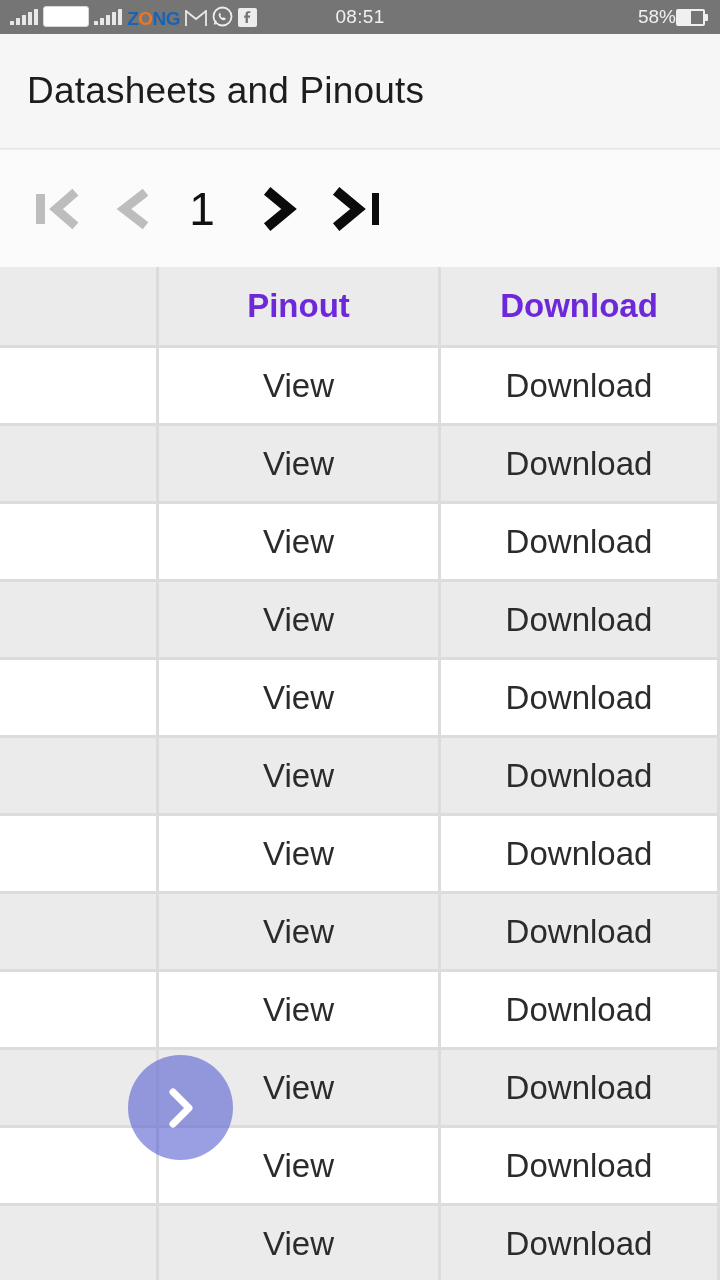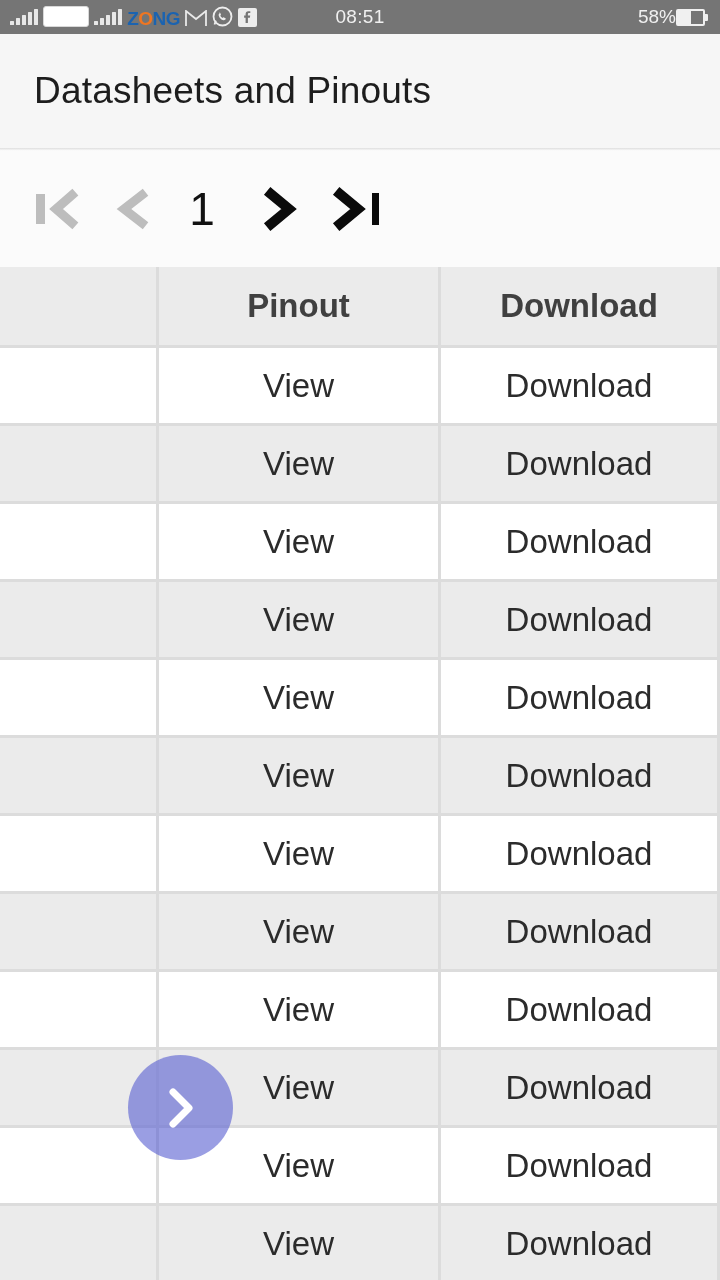--- a/index.html
+++ b/index.html
@@ -86,21 +86,21 @@
   }
 
   
   #app-bar {
     position: absolute; top: 34px; left: 0;
     width: 720px; height: 114px;
     background: #f6f6f6;
     display: flex; align-items: center;
   }
   #app-title {
-    margin-left: 34px;
+    margin-left: 27px;
     font-size: 37px; color: #1d1d1d; font-weight: normal;
     letter-spacing: .2px;
   }
   #app-bar-shadow {
     position: absolute; top: 148px; left: 0; width: 720px; height: 3px;
     background: linear-gradient(to bottom, rgba(0,0,0,.13), rgba(0,0,0,0));
   }
 
   
   #toolbar-strip {
@@ -169,21 +169,21 @@
     font-size: 33px;
     color: #2b2b2b;
     white-space: nowrap;
     overflow: hidden;
   }
   table.grid thead th {
     background: #ebebeb;
     height: 81px;
     font-weight: bold;
     font-size: 33px;
-    color: #404040;
+    color: #6d28d9;
     text-align: center;
   }
   table.grid thead th.h-spec { text-align: left; }
   table.grid td.cell-spec { text-align: left; }
   table.grid td.cell-pin, table.grid td.cell-data { text-align: center; }
 
   table.grid tbody tr.odd td  { background: #ffffff; }
   table.grid tbody tr.even td { background: #ebebeb; }
 
   

